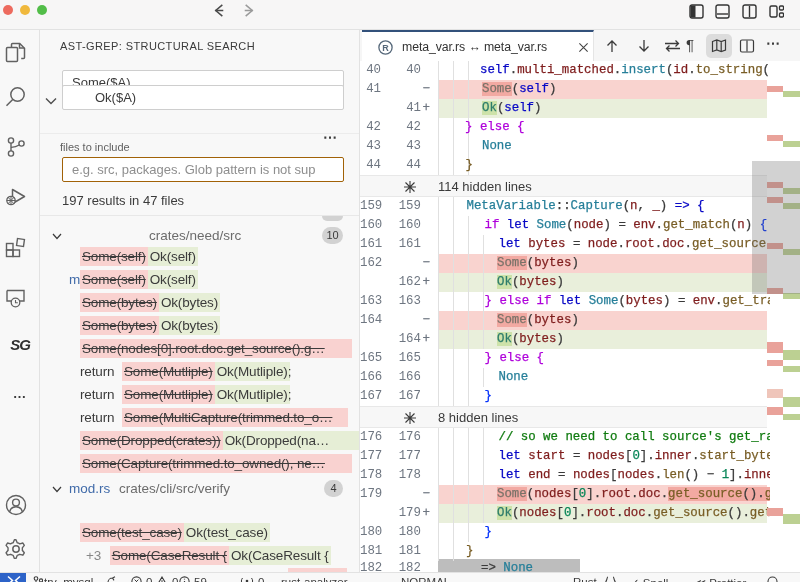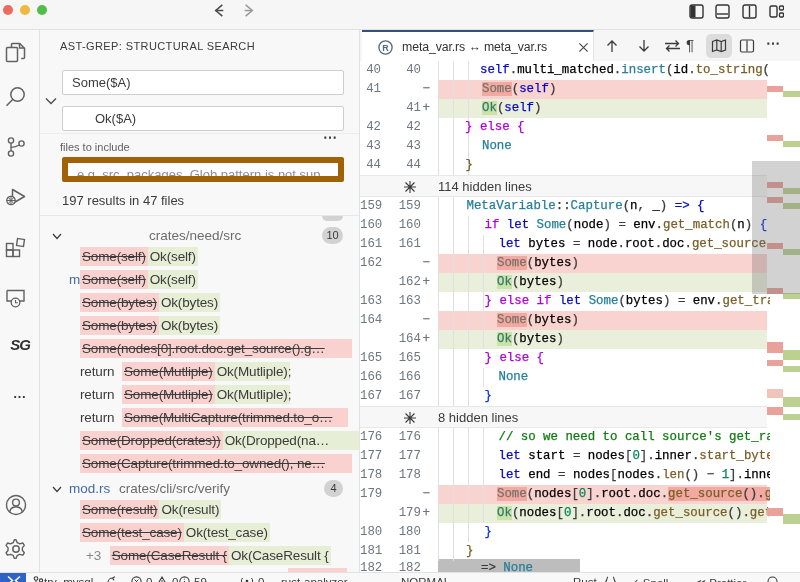--- a/index.html
+++ b/index.html
@@ -45,21 +45,21 @@
     letter-spacing:0; white-space:pre; color:#3b3b3b; line-height:19px; height:19px; -webkit-text-stroke:0.25px; }
   .lnum { position:absolute; font-family:"Liberation Mono", monospace; font-size:12.4px;
     letter-spacing:0; color:#6e7681; line-height:19px; height:19px; text-align:right; }
   .rowbg { position:absolute; left:78px; width:329px; height:19px; }
   .rbr { background:#f9d3cf; }
   .rbg { background:#e9efdb; }
   .hidebar { position:absolute; left:0; width:407px; height:22px; background:#f7f7f7;
     border-top:1px solid #e8e8e8; border-bottom:1px solid #e8e8e8; font-size:13px; color:#3b3b3b; }
   .guide { position:absolute; width:1px; background:#e0e0e0; }
   .mark { position:absolute; width:16px; height:6px; }
-  .kw { color:#af00db; } .kb { color:#0909c6; } .vr { color:#000000; }
+  .kw { color:#af00db; } .kb { color:#0909c6; } .vr { color:#7f1d1d; }
   .fn { color:#795e26; } .ty { color:#267f99; } .cm { color:#107b10; }
   .nm { color:#098658; } .pt { color:#3b3b3b; } .bb { color:#0431fa; }
   .ok { color:#2d7d6b; } .sm { color:#7a7268; }
 
   
   #statusbar { position:absolute; left:0; top:572px; width:800px; height:10px;
     background:#f8f8f8; border-top:1px solid #e2e2e2; overflow:hidden; }
   .st { position:absolute; top:3px; font-size:11.5px; color:#3b3b3b; white-space:nowrap; }
 </style>
 </head>
@@ -152,25 +152,25 @@
       <path d="M12 2.8 l1.2 3 a6.6 6.6 0 0 1 2.6 1.1 l3.1 -0.9 1.4 2.4 -2 2.5 a6.6 6.6 0 0 1 0 2.4 l2 2.5 -1.4 2.4 -3.1 -0.9 a6.6 6.6 0 0 1 -2.6 1.1 l-1.2 3 h-1.6 l-1.2 -3 a6.6 6.6 0 0 1 -2.6 -1.1 l-3.1 0.9 -1.4 -2.4 2 -2.5 a6.6 6.6 0 0 1 0 -2.4 l-2 -2.5 1.4 -2.4 3.1 0.9 a6.6 6.6 0 0 1 2.6 -1.1 l1.2 -3 z" fill="none" stroke="#616161" stroke-width="1.4" stroke-linejoin="round"></path>
     </svg>
   </div>
 
   <div id="sidepanel">
     <div class="abs" style="left:20px;top:10px;font-size:11px;color:#3b3b3b;letter-spacing:0.4px;">AST-GREP: STRUCTURAL SEARCH</div>
     <svg class="abs" style="left:4px;top:66px" width="14" height="10" viewBox="0 0 14 10">
       <path d="M2 2.5 L7 7.5 L12 2.5" fill="none" stroke="#4f4f4f" stroke-width="1.4"></path>
     </svg>
     <div class="input" style="top:40px;">Some($A)</div>
-    <div class="input" style="top:76px;padding-left:32px;">Ok($A)</div>
+    <div class="input" style="top:55px;padding-left:32px;">Ok($A)</div>
     <div style="position:absolute;left:0;top:103px;width:320px;border-top:1px solid #ececec;"></div>
     <div class="abs" style="left:20px;top:111px;font-size:11px;color:#616161;">files to include</div>
     <div class="abs" style="left:283px;top:99px;font-size:14px;color:#3b3b3b;letter-spacing:1px;font-weight:bold;">⋯</div>
-    <div class="input" style="top:127px;border:6px solid #a16207;color:#8e8e8e;">e.g. src, packages. Glob pattern is not sup</div>
+    <div class="input" style="top:127px;border:1px solid #a16207;color:#8e8e8e;">e.g. src, packages. Glob pattern is not sup</div>
     <div class="abs" style="left:22px;top:163px;font-size:13px;color:#3b3b3b;">197 results in 47 files</div>
     <div style="position:absolute;left:0;top:185px;width:320px;border-top:1px solid #e8e8e8;"></div>
 
     <div class="badge" style="left:282px;top:186px;width:21px;height:5px;border-radius:0 0 8px 8px;"></div>
 
     <div class="treerow" style="top:193.7px;">
       <svg class="abs" style="left:11px;top:6px" width="12" height="12" viewBox="0 0 12 12">
           <path d="M2 4 L6 8.5 L10 4" fill="none" stroke="#3b3b3b" stroke-width="1.2"></path>
         </svg>
       <span style="position:absolute;left:29px;top:4px;color:#416ba9;margin-top:44px;">meta_var.rs</span>
@@ -208,23 +208,20 @@
         <span class="abs" style="left:40px;top:0.5px"><span class="chip cr" style="width:272px;overflow:hidden;">Some(Capture(trimmed.to_owned(), ne…</span></span>
       </div>
     <div class="treerow" style="top:446.7px;">
       <svg class="abs" style="left:11px;top:6px" width="12" height="12" viewBox="0 0 12 12">
           <path d="M2 4 L6 8.5 L10 4" fill="none" stroke="#3b3b3b" stroke-width="1.2"></path>
         </svg>
       <span style="position:absolute;left:29px;top:4px;color:#416ba9;text-align:center;">mod.rs</span>
       <span style="position:absolute;left:79px;top:4px;color:#6c6c6c;">crates/cli/src/verify</span>
       <div class="badge" style="left:284px;top:3.5px;width:19px;height:16.5px;line-height:16.5px;">4</div>
     </div>
-    <div class="treerow" style="top:469.7px;">
-        <span class="abs" style="left:40px;top:0.5px"><span class="chip cr">Some(result)</span><span class="chip cg">Ok(result)</span></span>
-      </div>
     <div class="treerow" style="top:492.7px;">
         <span class="abs" style="left:40px;top:0.5px"><span class="chip cr">Some(test_case)</span><span class="chip cg">Ok(test_case)</span></span>
       </div>
     <div class="treerow" style="top:515.7px;">
         <span class="abs" style="left:46px;top:0.5px"><span class="chip" style="padding:0 5px 0 0;color:#888;">+3&nbsp;</span><span class="chip cr">Some(CaseResult {</span><span class="chip cg">Ok(CaseResult {</span></span>
       </div>
 
     <div class="abs" style="left:248px;top:538px;width:59px;height:4px;background:#f9d2d0;"></div>
   </div>
 

